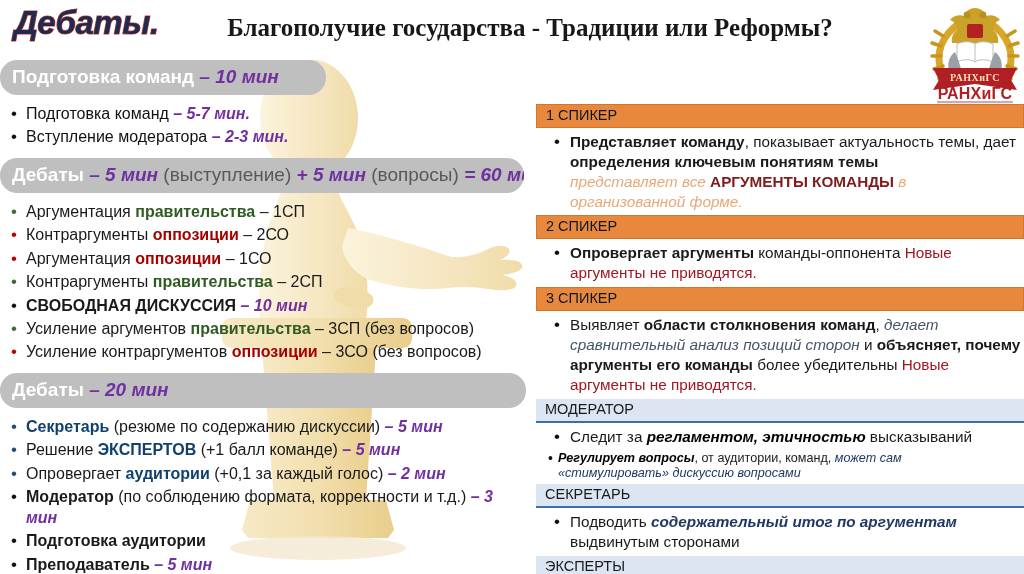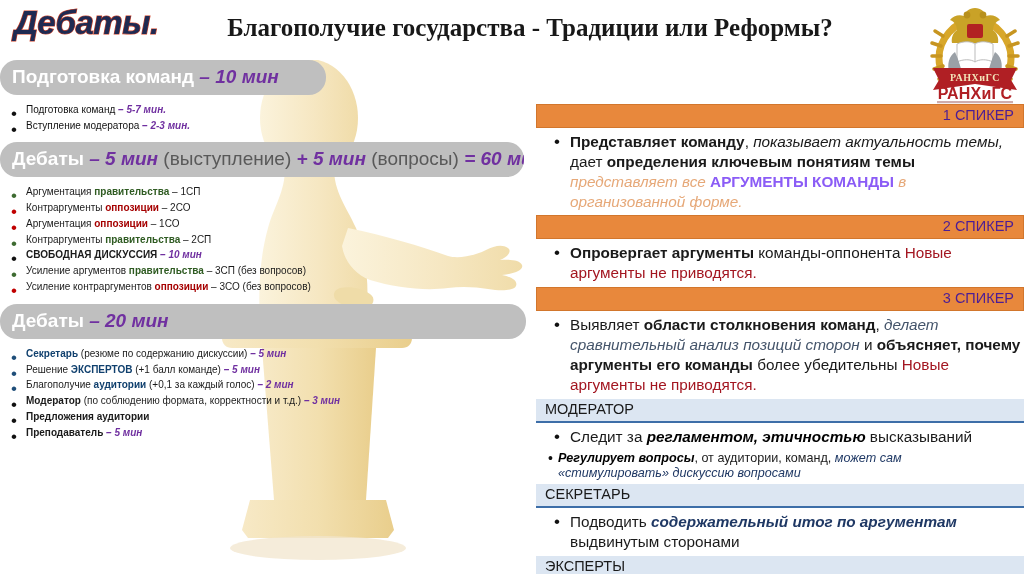--- a/index.html
+++ b/index.html
@@ -47,21 +47,21 @@
     line-height:1.15;
     white-space:nowrap;
     overflow:hidden;
   }
   .gray-bar .acc{ color:#7030A0; font-style:italic; }
   .gray-bar .pl{ color:#595959; font-weight:normal; font-style:normal; }
 
   ul.bl{ list-style:none; margin:0; padding:0; }
   ul.bl li{
     position:relative; padding-left:26px; margin:0 0 3px 0;
-    font-size:10px; line-height:1.28; color:#1a1a1a;
+    font-size:16px; line-height:1.28; color:#1a1a1a;
   }
   ul.bl li:before{
     content:"\2022"; position:absolute; left:11px; top:-1px;
     font-size:17px; line-height:1.28;
   }
   li.b-green:before{ color:#3E6B31; }
   li.b-red:before{ color:#C00000; }
   li.b-black:before{ color:#111111; }
   li.b-blue:before{ color:#1F4E79; }
 
@@ -74,48 +74,47 @@
   .pur{ color:#7030A0; font-weight:bold; font-style:italic; }
   .blk{ color:#111111; }
   .sp-a { height:9px; }
   .sp-b { height:7px; }
 
   
   .col-right{ position:absolute; left:536px; top:104px; width:488px; z-index:3; }
   .hdr-orange{
     background:#E8883C;
     border:1px solid #D2762C;
-    color:#4c1d95;
+    color:#0f172a;
     font-size:14.5px;
     padding:2.5px 9px 3.5px 9px;
     line-height:1.1;
-    text-align:right;
   }
   .hdr-blue{
     background:#DCE6F2;
     border-bottom:2px solid #3D6EA8;
     color:#1a1a1a;
     font-size:14.5px;
     padding:3px 9px 3.5px 9px;
     line-height:1.1;
   }
   ul.rb{ list-style:none; margin:0; padding:0; }
   ul.rb li{
     position:relative; padding-left:34px; margin:4px 0 4px 0;
     font-size:15.3px; line-height:1.3; color:#1a1a1a;
   }
   ul.rb li:before{
     content:"\2022"; position:absolute; left:18px; top:-1px; font-size:17px; color:#111;
   }
   ul.rb li.tight{ padding-left:22px; font-size:12.6px; line-height:1.22; margin:1px 12px 2px 0; }
   ul.rb li.tight:before{ left:12px; font-size:14px; top:-1px; }
 
-  .ital{ font-style:italic; }
+  .ital{ }
   .fade-or{ color:#E6A878; font-style:italic; }
-  .fade-or b{ color:#8b5cf6; font-style:normal; }
+  .fade-or b{ color:#7f1d1d; font-style:normal; }
   .dkred{ color:#A31621; }
   .ital-blue{ color:#44546A; font-style:italic; }
   .ital-navy{ color:#1F3864; font-style:italic; font-weight:bold; }
   .blu-b{ color:#000000; font-weight:bold;font-style:italic; }
 </style>
 </head>
 <body>
 
 <div class="slide">
 
@@ -234,27 +233,27 @@
     </div>
     <div class="sp-a"></div>
     <ul class="bl">
       <li class="b-blue blu">
         <b>Секретарь</b><span> (резюме по содержанию дискуссии)</span><span class="pur"> – </span><span class="pur">5 мин</span>
       </li>
       <li class="b-blue blu">
         <span>Решение </span><b>ЭКСПЕРТОВ</b><span> (+1 балл команде)</span><span class="pur"> – </span><span class="pur">5 мин</span>
       </li>
       <li class="b-blue blu">
-        <span>Благополучие </span><b>аудитории</b><span> (+0,1 за каждый голос)</span><span class="pur"> – </span><span class="pur">2 мин</span>
+        <span>Опровергает </span><b>аудитории</b><span> (+0,1 за каждый голос)</span><span class="pur"> – </span><span class="pur">2 мин</span>
       </li>
       <li class="b-black blk" style="width:468px;">
         <b>Модератор</b><span> (по соблюдению формата, корректности и т.д.)</span><span class="pur"> – </span><span class="pur">3 мин</span>
       </li>
       <li class="b-black blk">
-        <b>Предложения аудитории</b>
+        <b>Подготовка аудитории</b>
       </li>
       <li class="b-black blk">
         <b>Преподаватель</b><span class="pur"> – </span><span class="pur">5 мин</span>
       </li>
     </ul>
   </div>
 
   <div class="col-right">
 
     <div class="hdr-orange">1 СПИКЕР</div>

